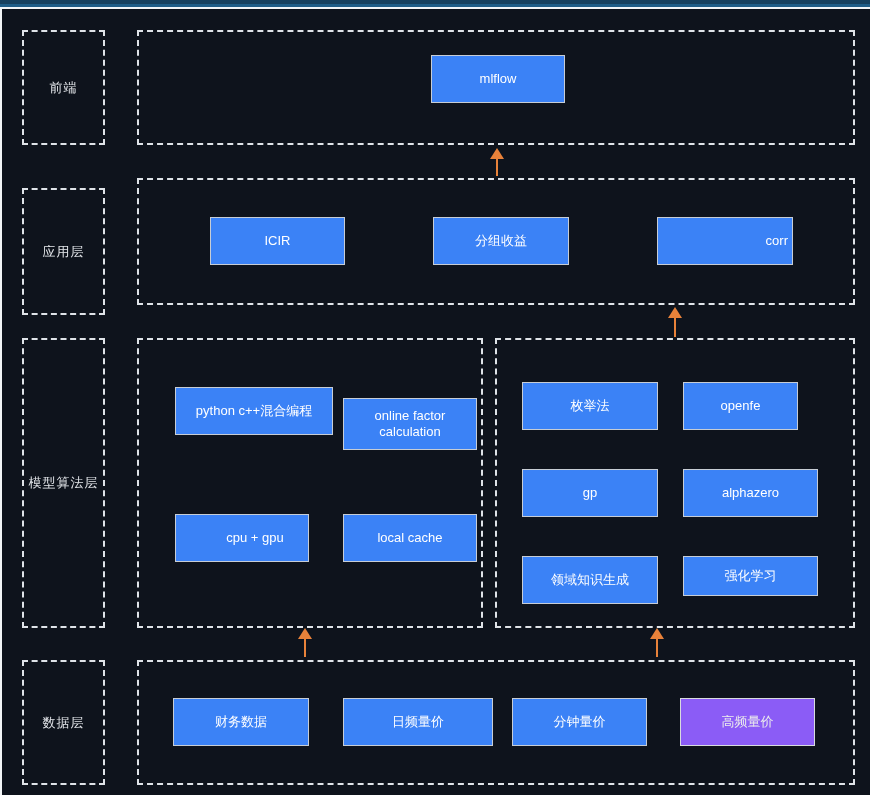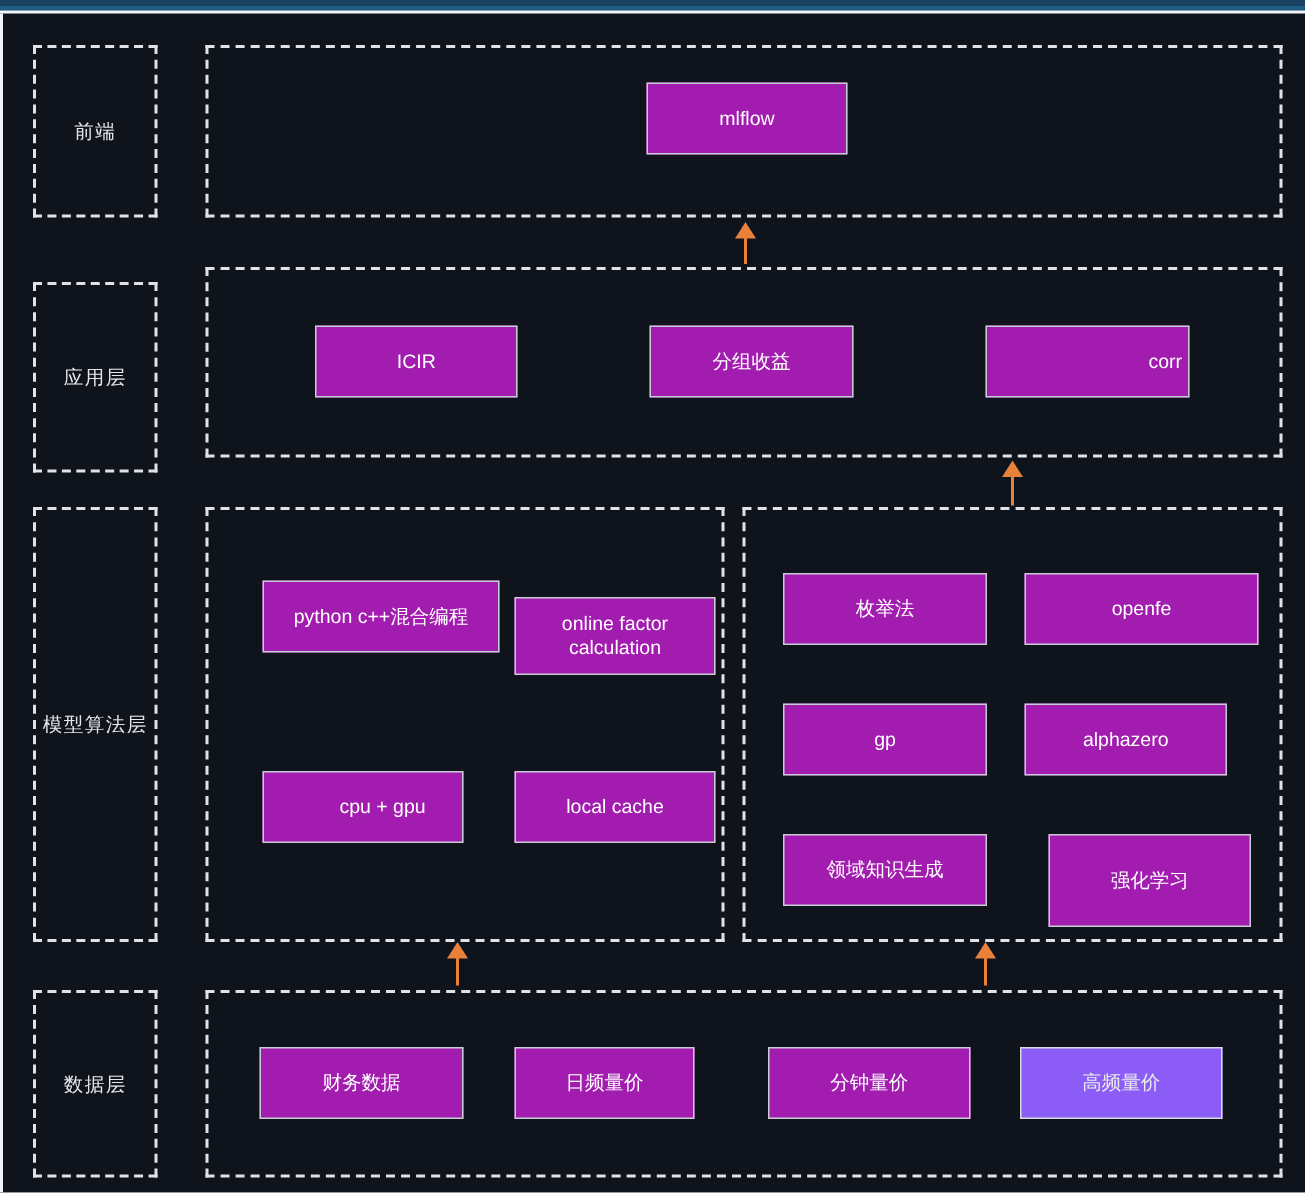--- a/index.html
+++ b/index.html
@@ -35,21 +35,21 @@
     background: transparent;
   }
   .layer-label {
     display: flex; align-items: center; justify-content: center;
     color: #e3e6ea; font-size: 13px; letter-spacing: 1px;
   }
 
   
   .node {
     position: absolute;
-    background: #a21caf;
+    background: #3b82f6;
     border: 1px solid #c7cdd5;
     box-sizing: border-box;
     color: #ffffff;
     font-size: 13px;
     display: flex; align-items: center; justify-content: center;
     text-align: center; line-height: 1.25;
     padding: 2px 4px;
   }
   .node.gray {
     background: #8b5cf6;
@@ -127,53 +127,53 @@
   <div class="node" style="left:175px; top:514px; width:134px; height:48px;padding-left:30px;">
     <span>cpu + gpu</span>
   </div>
   <div class="node" style="left:343px; top:514px; width:134px; height:48px;">
     <span>local cache</span>
   </div>
 
   <div class="node" style="left:522px; top:382px; width:136px; height:48px;">
     <span>枚举法</span>
   </div>
-  <div class="node" style="left:683px; top:382px; width:156px; height:48px;">
+  <div class="node" style="left:683px; top:382px; width:115px; height:48px;">
     <span>openfe</span>
   </div>
   <div class="node" style="left:522px; top:469px; width:136px; height:48px;">
     <span>gp</span>
   </div>
   <div class="node" style="left:683px; top:469px; width:135px; height:48px;">
     <span>alphazero</span>
   </div>
   <div class="node" style="left:522px; top:556px; width:136px; height:48px;">
     <span>领域知识生成</span>
   </div>
-  <div class="node" style="left:683px; top:556px; width:135px; height:62px;margin-left:16px;">
+  <div class="node" style="left:683px; top:556px; width:135px; height:40px;">
     <span>强化学习</span>
   </div>
 
   <div class="arrow" style="left:298px; top:628px; height:29px;">
     <div class="head"></div>
     <div class="stem"></div>
   </div>
   <div class="arrow" style="left:650px; top:628px; height:29px;">
     <div class="head"></div>
     <div class="stem"></div>
   </div>
 
   <div class="dashed-box layer-label" style="left:22px; top:660px; width:83px; height:125px;">
     <span>数据层</span>
   </div>
   <div class="dashed-box" style="left:137px; top:660px; width:718px; height:125px;"></div>
   <div class="node" style="left:173px; top:698px; width:136px; height:48px;">
     <span>财务数据</span>
   </div>
-  <div class="node" style="left:343px; top:698px; width:120px; height:48px;">
+  <div class="node" style="left:343px; top:698px; width:150px; height:48px;">
     <span>日频量价</span>
   </div>
   <div class="node" style="left:512px; top:698px; width:135px; height:48px;">
     <span>分钟量价</span>
   </div>
   <div class="node gray" style="left:680px; top:698px; width:135px; height:48px;">
     <span>高频量价</span>
   </div>
 
 </div>

